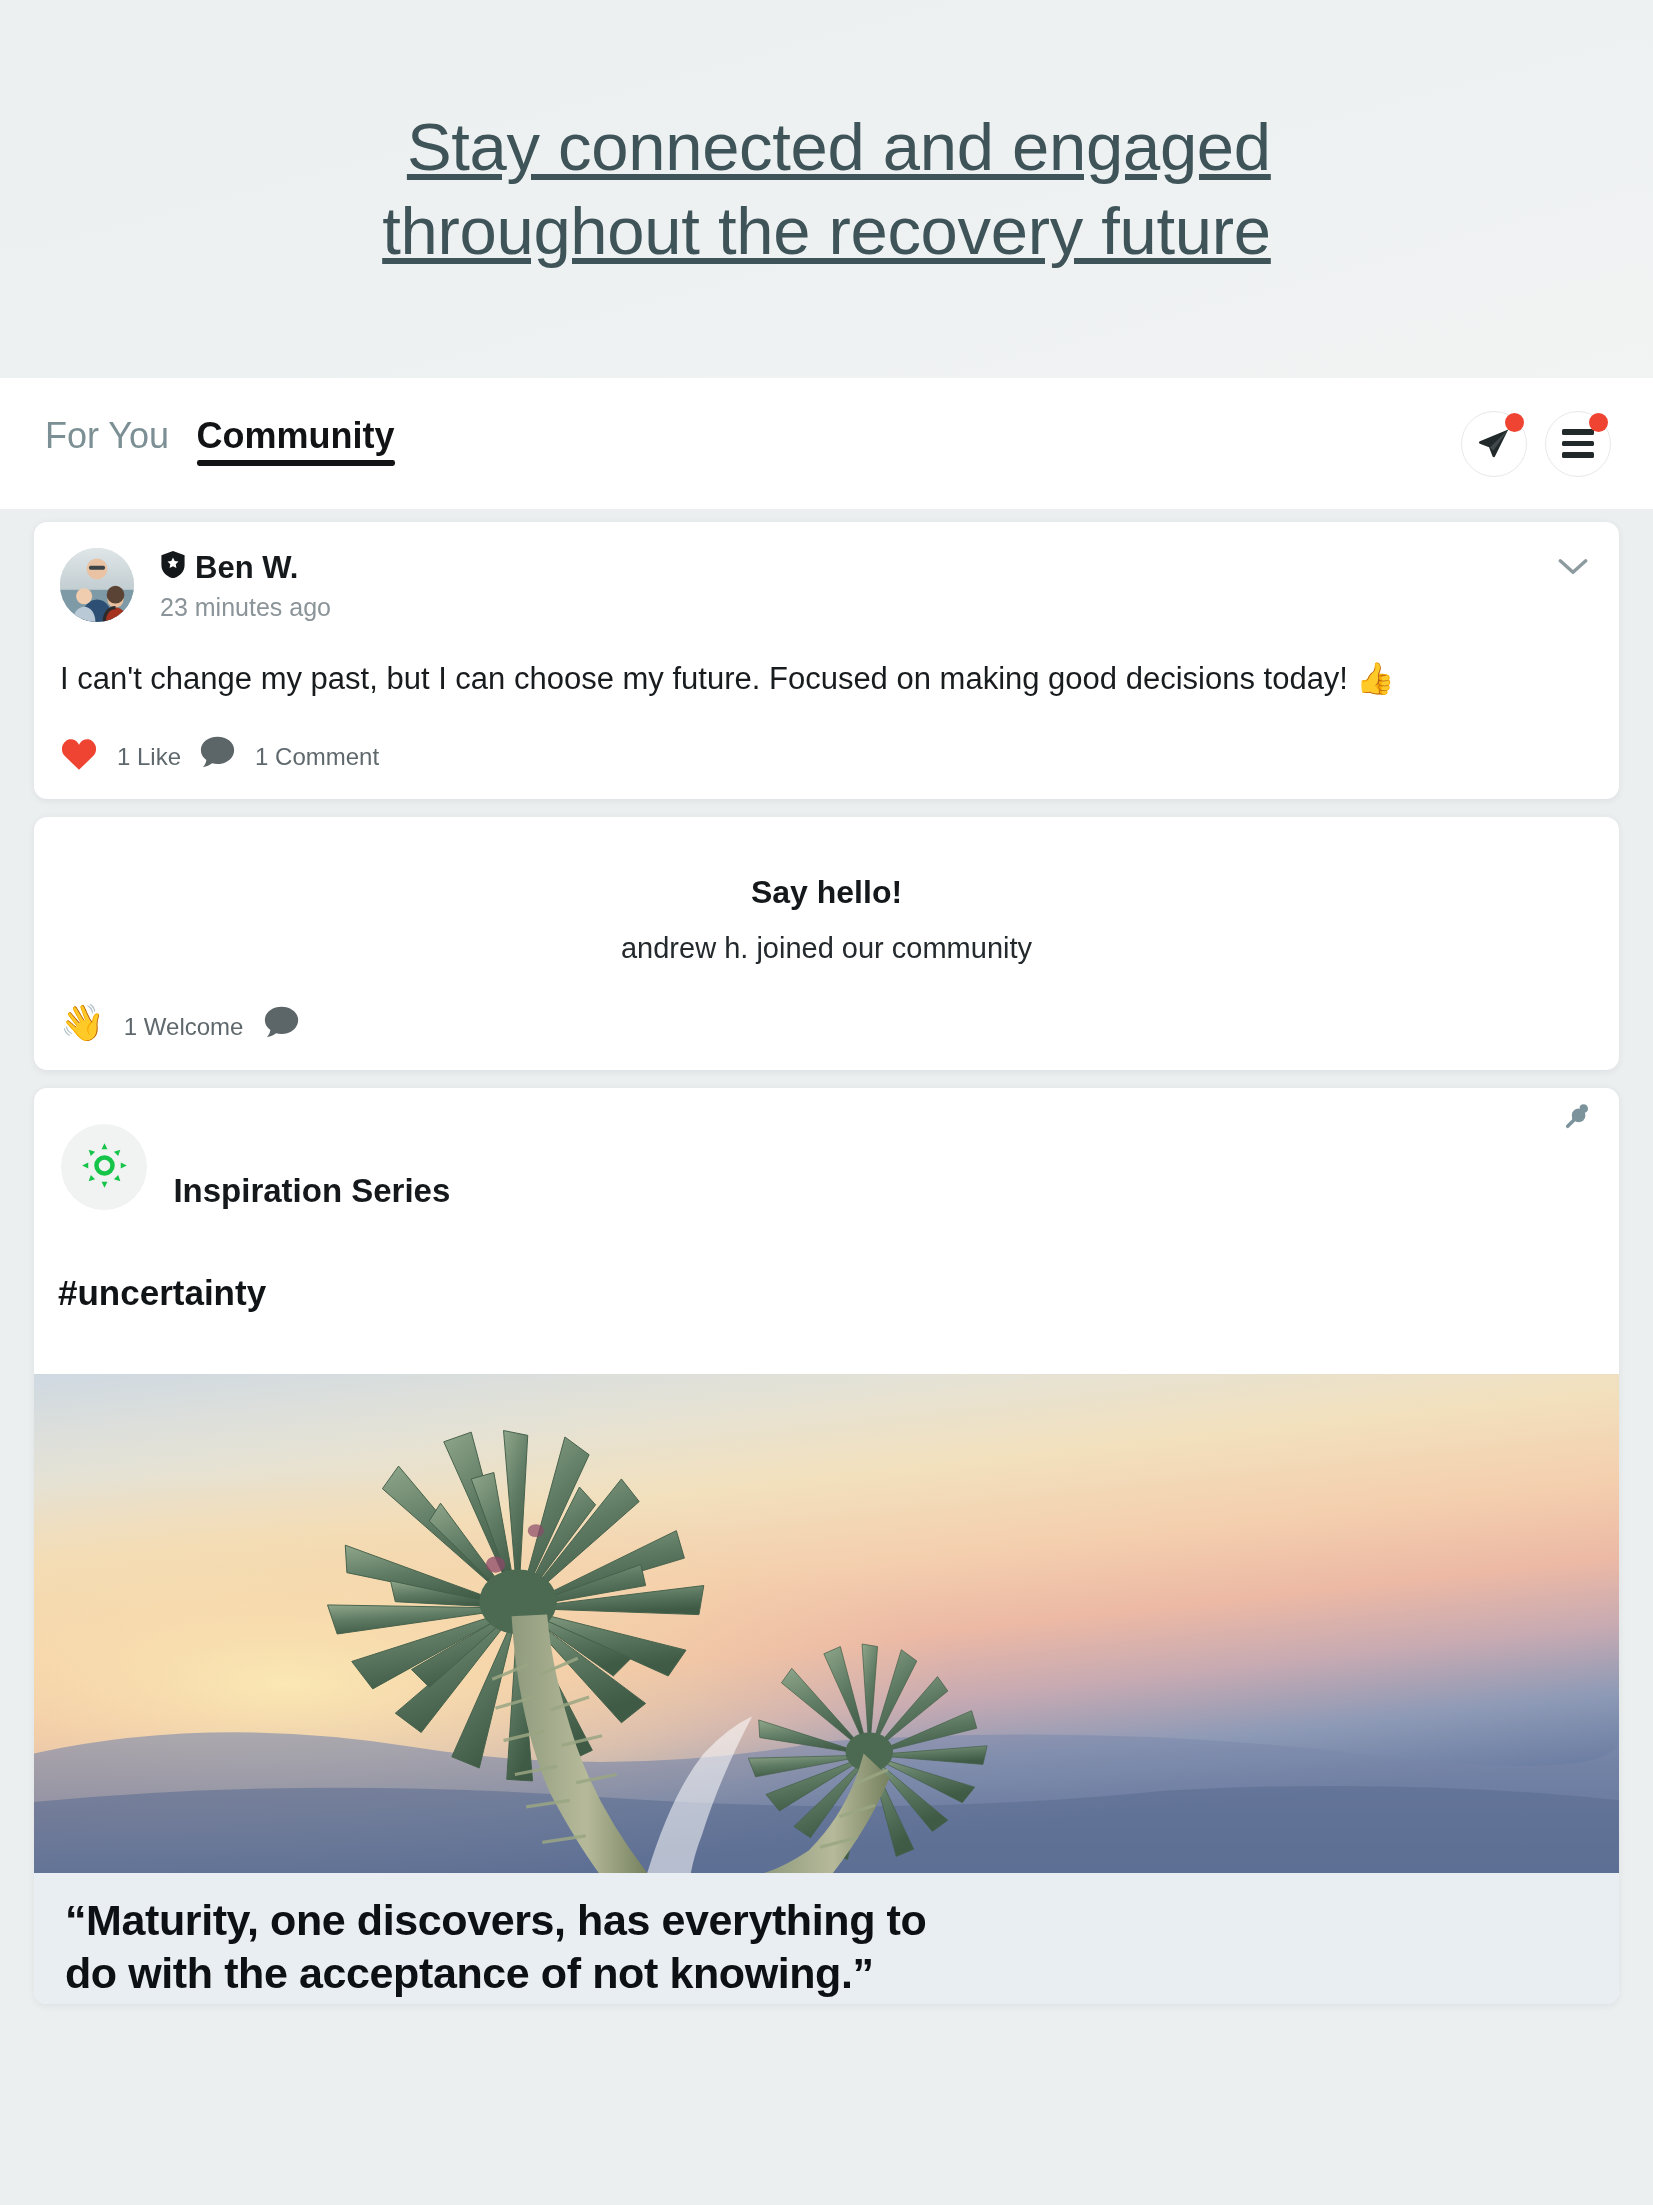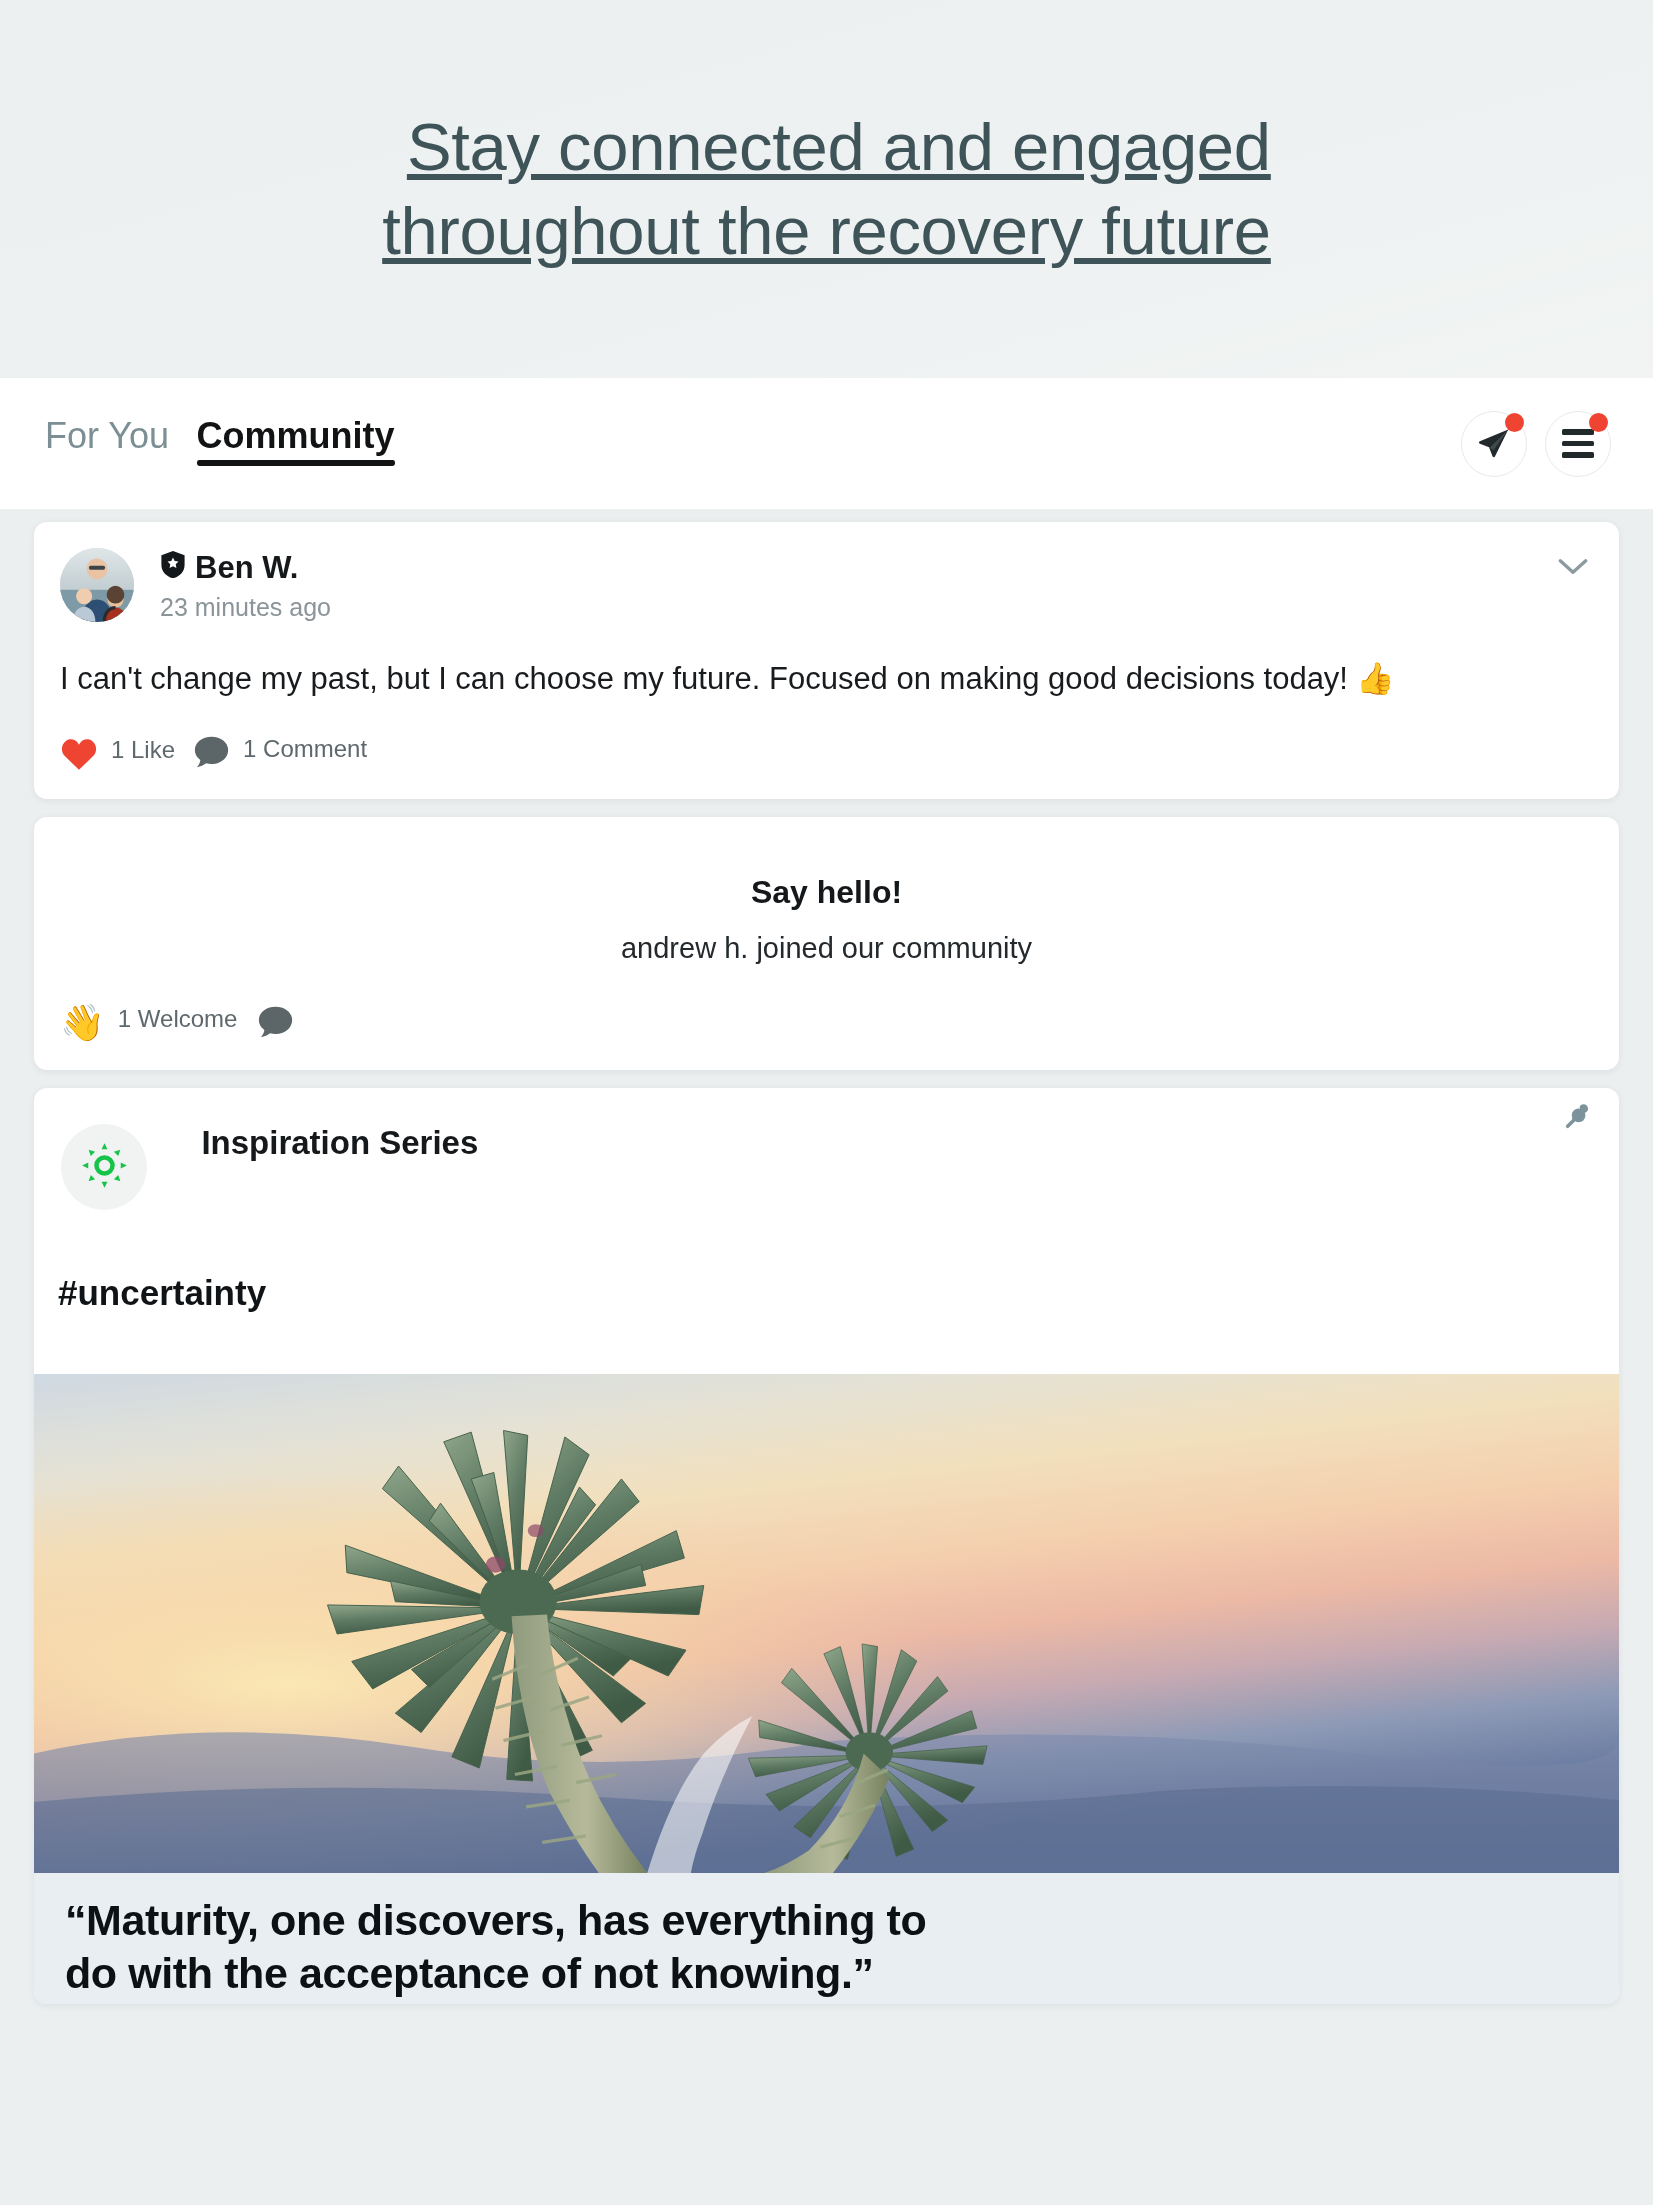--- a/index.html
+++ b/index.html
@@ -148,22 +148,22 @@
   }
   .emoji { font-size: 31px; }
   .reaction-row {
     display: flex;
     align-items: center;
     gap: 18px;
     padding: 36px 27.4px 27.4px 26px;
   }
   .reaction {
     display: flex;
-    align-items: flex-start;
-    gap: 13px;
+    align-items: flex-end;
+    gap: 19px;
     cursor: pointer;
   }
   .reaction-label { font-size: 24px; color: #5f686c; }
   .heart-ico { width: 38px; height: 35px; }
   .bubble-ico { width: 37px; height: 36px; }
   .wave-emoji { font-size: 36px; line-height: 1; }
 
   
   .join-card-body {
     padding: 57px 26px 0 26px;
@@ -174,24 +174,23 @@
   .join-reactions {
     display: flex;
     align-items: center;
     gap: 19.4px;
     padding: 40px 27.4px 29px 26px;
   }
 
   
   .insp-head {
     display: flex;
-    align-items: flex-start;
+    align-items: flex-end;
     padding: 36px 27.4px 0 27.4px;
     position: relative;
-    gap: 28px;
   }
   .insp-avatar {
     width: 86px; height: 86px;
     border-radius: 50%;
     background: #f1f3f3;
     display: flex; align-items: center; justify-content: center;
     flex: 0 0 86px;
   }
   .insp-title {
     margin-left: 26px;

